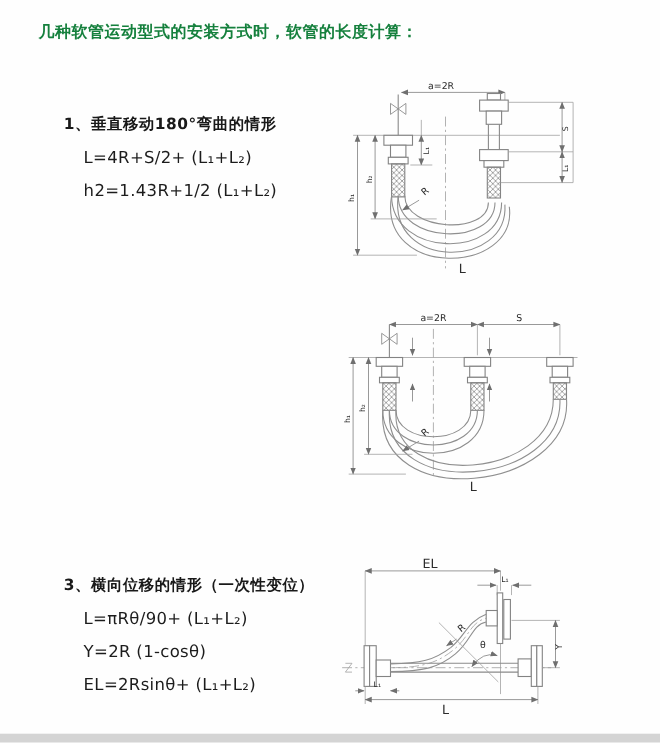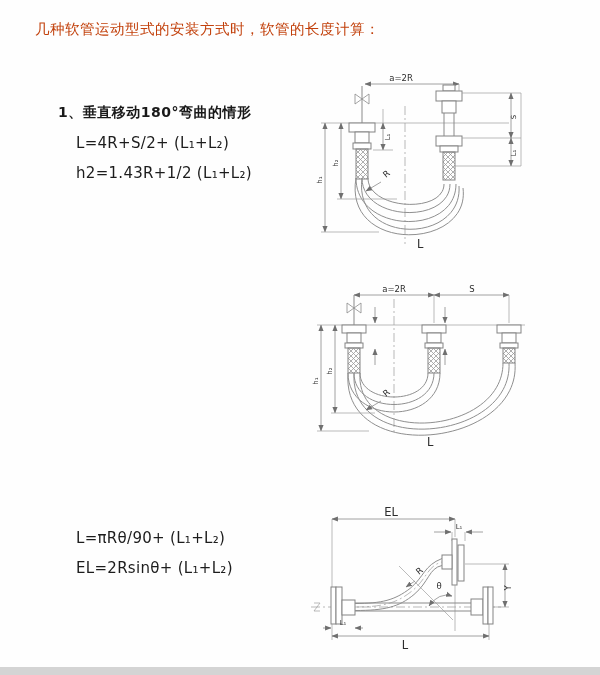--- a/index.html
+++ b/index.html
@@ -4,21 +4,21 @@
 <style>
   html,body{margin:0;padding:0;}
   body{
     width:600px;height:675px;position:relative;overflow:hidden;
     background:#fefefe;
     font-family:"DejaVu Sans","Liberation Sans",sans-serif;
     color:#1e1e1e;
   }
   .title{
     position:absolute;left:35px;top:20px;
-    font-size:14.5px;font-weight:400;letter-spacing:.5px;color:#c2410c;
+    font-size:14.5px;font-weight:700;letter-spacing:.5px;color:#15803d;
   }
   .section-text{position:absolute;width:280px;}
   .heading{font-size:14px;font-weight:700;letter-spacing:.5px;color:#191919;margin:0 0 6px 12px;}
   .formulas{margin:0;padding:0 12px 0 30px;list-style:none;}
   .formula{font-size:15px;line-height:30px;letter-spacing:.3px;color:#1c1c1c;white-space:nowrap;}
   .diagram{position:absolute;}
   svg .ln{stroke:#8a8a8a;stroke-width:1;fill:none;}
   svg .tn{stroke:#9d9d9d;stroke-width:.7;fill:none;}
   svg .dm{stroke:#8b8b8b;stroke-width:.8;fill:none;}
   svg .cl{stroke:#9b9b9b;stroke-width:.7;fill:none;stroke-dasharray:9 3 2 3;}
@@ -206,22 +206,24 @@
   </g>
 
   <g>
     <line class="dm" x1="70" y1="120" x2="55" y2="129" marker-end="url(#ar)"></line>
     <text class="t8" x="75" y="116" transform="rotate(-40 75 116)">R</text>
   </g>
   <text class="t11" x="116" y="165">L</text>
 </svg>
 
 <div class="section-text" style="left:46px;top:523px">
+  <div class="heading">3、横向位移的情形（一次性变位）</div>
   <ul class="formulas">
     <li class="formula">L=πRθ/90+ (L₁+L₂)</li>
+    <li class="formula">Y=2R (1-cosθ)</li>
     <li class="formula">EL=2Rsinθ+ (L₁+L₂)</li>
   </ul>
 </div>
 
 <svg class="diagram" style="left:303px;top:503px" width="230" height="148" viewBox="0 0 230 148">
 
   <line class="cl" x1="8" y1="104" x2="198" y2="104"></line>
   <g>
     <line class="tn" x1="11" y1="100" x2="17" y2="100"></line>
     <line class="tn" x1="17" y1="100" x2="11" y2="108"></line>

